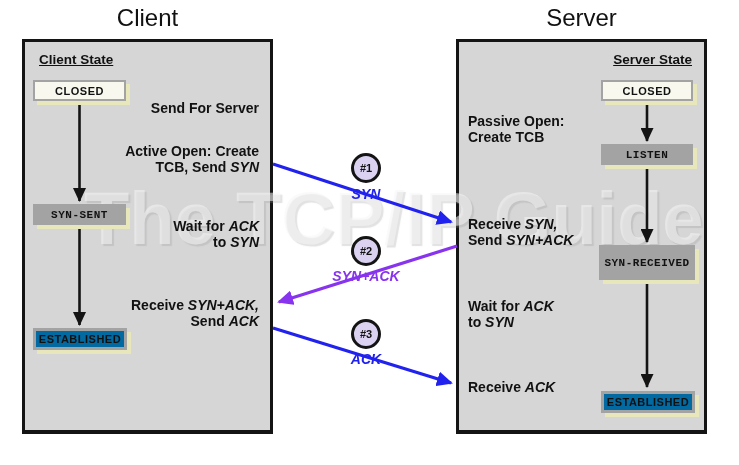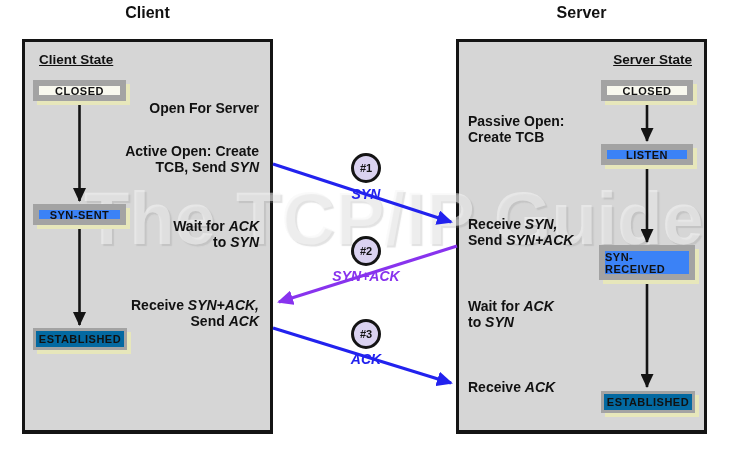--- a/index.html
+++ b/index.html
@@ -1,20 +1,20 @@
 <!DOCTYPE html>
 <html><head>
 <meta charset="utf-8">
 <style>
   html,body { margin:0; padding:0; background:#ffffff; }
   .stage { position:relative; width:739px; height:465px; background:#ffffff;
            font-family:"Liberation Sans", sans-serif; color:#111; overflow:hidden; }
 
   .title { position:absolute; top:4px; width:251px; text-align:center;
-           font-size:16px; font-weight:bold; z-index:4; }
+           font-size:24px; font-weight:normal; z-index:4; }
   .title.client { left:22px; }
   .title.server { left:456px; }
 
   .panel { position:absolute; top:39px; width:251px; height:395px;
            background:#d6d6d6; border:3px solid #141414; box-sizing:border-box;
            border-bottom-width:4px; z-index:1; }
   .panel.client { left:22px; }
   .panel.server { left:456px; }
 
   .watermark { position:absolute; left:84px; top:182px; z-index:2;
@@ -22,26 +22,26 @@
                color:rgba(245,245,245,0.55);
                text-shadow:2px 2px 1px rgba(150,150,150,0.28); }
 
   svg.arrows { position:absolute; left:0; top:0; z-index:3; pointer-events:none; }
 
   .state-header { position:absolute; top:52px; font-size:13.5px; font-weight:bold;
                   text-decoration:underline; z-index:4; }
   .state-header.client { left:39px; }
   .state-header.server { right:47px; }
 
-  .state-box { position:absolute; box-sizing:border-box; border:6px solid #a3a3a3;
+  .state-box { position:absolute; box-sizing:border-box; border:2px solid #a3a3a3;
                display:flex; align-items:center; justify-content:center;
                font-size:11px; font-weight:bold; letter-spacing:0.5px;
                box-shadow:4px 4px 0 #e7e7bb; z-index:4; }
   .bg-closed { background:#f8f8ee; }
-  .bg-pending { background:#3b82f6; }
+  .bg-pending { background:#a3a3a3;font-family:Liberation Mono, monospace; }
   .bg-estab { background:#0369a1; border-width:3px; }
 
   .box-c-closed   { left:33px;  top:80px;  width:93px; height:21px; }
   .box-c-synsent  { left:33px;  top:204px; width:93px; height:21px;text-align:center; }
   .box-c-estab    { left:33px;  top:328px; width:94px; height:22px; }
   .box-s-closed   { left:601px; top:80px;  width:92px; height:21px; }
   .box-s-listen   { left:601px; top:144px; width:92px; height:21px; }
   .box-s-synrecv  { left:599px; top:245px; width:96px; height:35px; }
   .box-s-estab    { left:601px; top:391px; width:94px; height:22px; }
 
@@ -116,21 +116,21 @@
   <div class="state-box bg-closed box-c-closed">CLOSED</div>
   <div class="state-box bg-pending box-c-synsent">SYN-SENT</div>
   <div class="state-box bg-estab box-c-estab">ESTABLISHED</div>
 
   <div class="state-box bg-closed box-s-closed">CLOSED</div>
   <div class="state-box bg-pending box-s-listen">LISTEN</div>
   <div class="state-box bg-pending box-s-synrecv">SYN-RECEIVED</div>
   <div class="state-box bg-estab box-s-estab">ESTABLISHED</div>
 
   <div class="note right n-wait-server">
-    <span>Open For Server</span>
+    <span>Send For Server</span>
   </div>
   <div class="note right n-active-open">
     <span>Active Open: Create</span><br>
     <span>TCB, Send </span><span class="it">SYN</span>
   </div>
   <div class="note right n-c-wait-ack">
     <span>Wait for </span><span class="it">ACK</span><br>
     <span>to </span><span class="it">SYN</span>
   </div>
   <div class="note right n-recv-synack">

